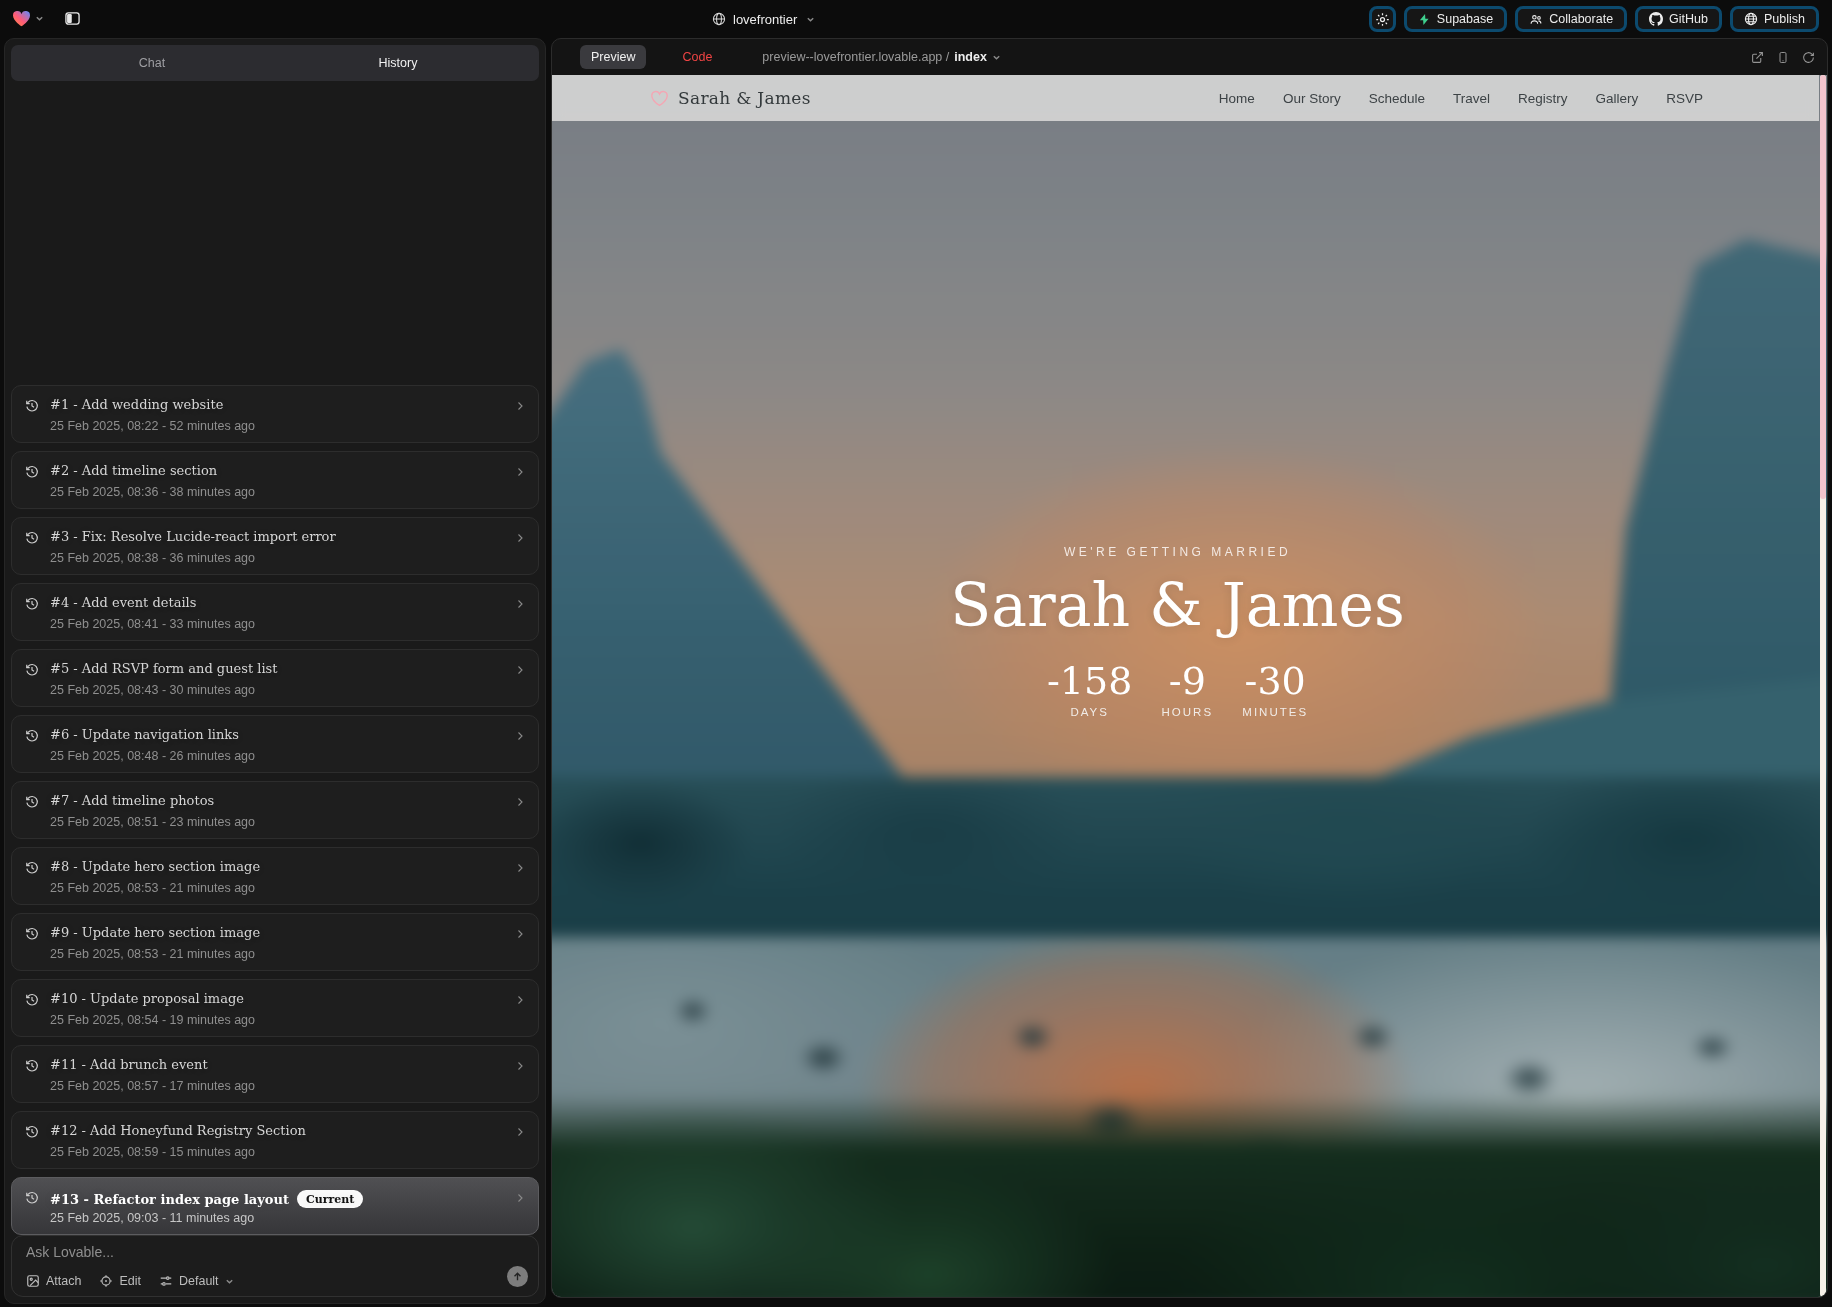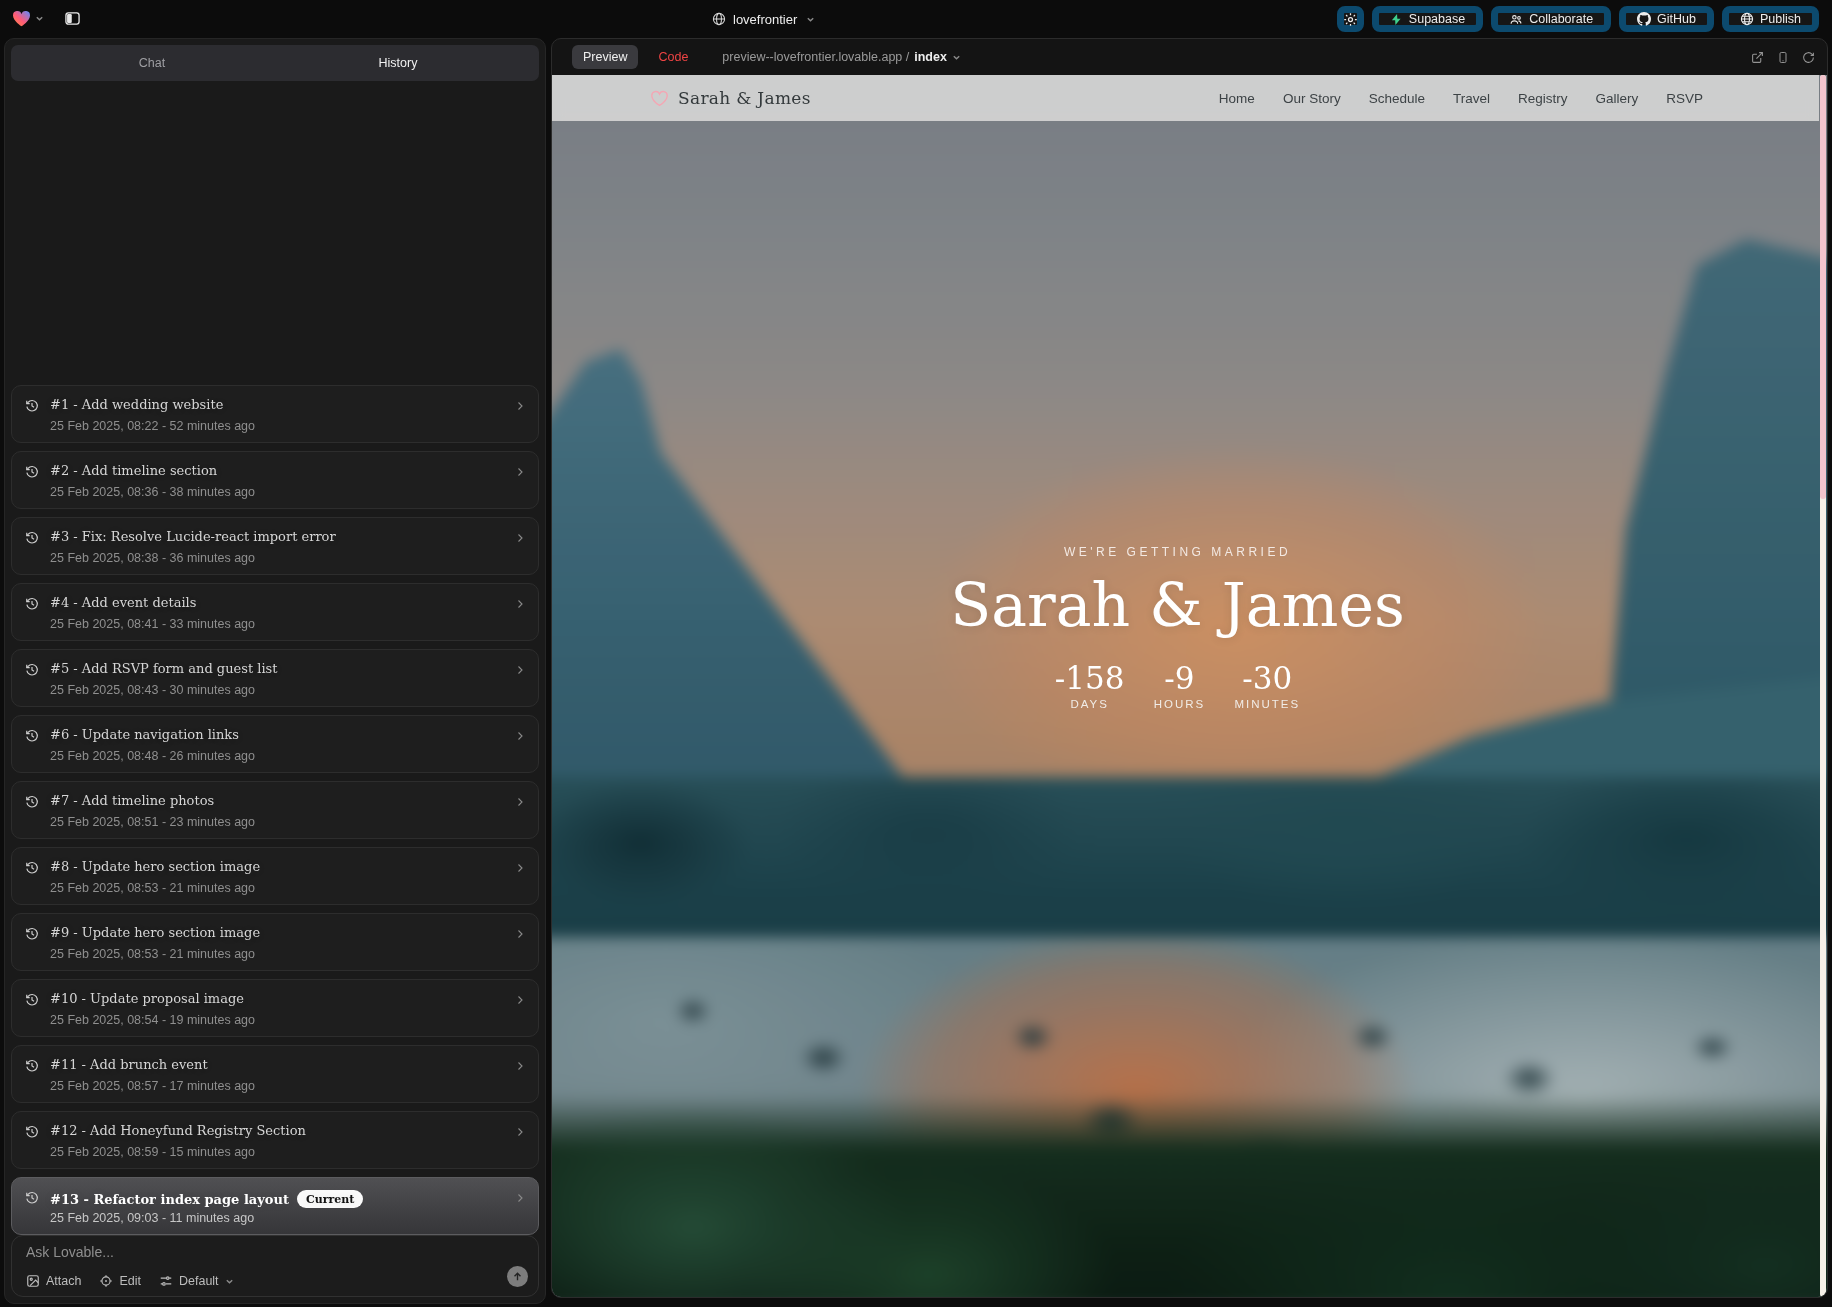--- a/index.html
+++ b/index.html
@@ -9,21 +9,21 @@
 
   
   .topbar{position:absolute;left:0;top:0;width:100%;height:38px}
   .tb-left{position:absolute;left:12px;top:6px;display:flex;align-items:center;gap:6px}
   .logo-wrap{display:flex;align-items:center;gap:4px;cursor:pointer}
   .chev{color:#8a8a8a}
   .panel-toggle{width:25px;height:25px;margin-left:10px;border-radius:7px;display:flex;align-items:center;justify-content:center;background:transparent;border:none;color:#e8e8e8;cursor:pointer}
   .proj{position:absolute;left:712px;top:7px;display:flex;align-items:center;gap:7px;height:24px;color:#ededed;font-size:13px;cursor:pointer}
   .proj .chev{margin-left:2px}
   .tb-right{position:absolute;right:13px;top:6px;display:flex;align-items:center;gap:8px}
-  .tb-btn{display:flex;align-items:center;gap:6px;height:26px;padding:0 11px;background:#161616;border:7px solid #0c4a6e;border-radius:8px;color:#ececec;font-size:12.5px;cursor:pointer}
+  .tb-btn{display:flex;align-items:center;gap:6px;height:26px;padding:0 11px;background:#161616;border:3px solid #0c4a6e;border-radius:8px;color:#ececec;font-size:12.5px;cursor:pointer}
   .tb-btn.square{width:27px;padding:0;justify-content:center}
   .ic{display:inline-flex;align-items:center;justify-content:center}
 
   
   .sidebar{position:absolute;left:4px;top:38px;width:542px;height:1266px;background:#1a1a1a;border:1px solid #262626;border-radius:10px}
   .tabbar{position:absolute;left:6px;right:6px;top:6px;height:27px;background:#2c2c30;border-radius:7px;display:flex;padding:18px}
   .tab{flex:1;display:flex;align-items:center;justify-content:center;font-size:12.5px;color:#9f9fa3;border-radius:6px;cursor:pointer}
   .tab.active{background:#47474c;color:#f1f1f1}
   .histlist{position:absolute;left:6px;right:6px;bottom:68px;display:flex;flex-direction:column;gap:8px}
   .hcard{position:relative;height:58px;background:#1e1e1e;border:1px solid #2d2d2d;border-radius:10px;cursor:pointer}
@@ -38,21 +38,21 @@
   .hcard.current .badge{display:inline-flex}
   .composer{position:absolute;left:6px;right:6px;bottom:6px;height:62px;background:#1c1c1c;border:1px solid #313131;border-radius:12px}
   .composer textarea{position:absolute;left:14px;top:8px;right:14px;height:22px;background:transparent;border:none;outline:none;resize:none;color:#e6e6e6;font-size:14px;font-family:"Liberation Sans",sans-serif}
   .composer textarea::placeholder{color:#8f8f8f}
   .ctools{position:absolute;left:14px;bottom:8px;display:flex;align-items:center;gap:18px}
   .ctool{display:flex;align-items:center;gap:6px;font-size:12.5px;color:#bdbdbd;background:none;border:none;cursor:pointer}
   .send{position:absolute;right:10px;bottom:9px;width:21px;height:21px;border-radius:50%;background:#7d7d7d;border:none;display:flex;align-items:center;justify-content:center;color:#232323;cursor:pointer}
 
   
   .preview{position:absolute;left:551px;top:38px;width:1277px;height:1260px;background:#141414;border:1px solid #2c2c2c;border-radius:10px;overflow:hidden}
-  .ptoolbar{position:absolute;left:8px;top:0;right:0;height:36px;display:flex;align-items:center;padding:0 12px;gap:9px}
+  .ptoolbar{position:absolute;left:16px;top:0;right:0;height:36px;display:flex;align-items:center;padding:0 12px;gap:25px}
   .ptab{height:24px;padding:0 11px;display:flex;align-items:center;border-radius:6px;font-size:12.5px;color:#ef4444;cursor:pointer}
   .ptab.active{background:#3a3a3e;color:#f0f0f0}
   .purl{display:flex;align-items:center;gap:5px;margin-left:14px;font-size:12.5px;color:#9a9a9a;cursor:pointer}
   .purl b{color:#ededed;font-weight:600}
   .pt-icons{margin-left:auto;display:flex;align-items:center;gap:13px;color:#949494}
   .pt-icons .ic{cursor:pointer}
 
   
   .site{position:absolute;left:0;top:36px;right:0;bottom:0;overflow:hidden;background:#8d939b}
   .bgwrap{position:absolute;inset:-16px;filter:blur(7px)}
@@ -100,21 +100,21 @@
   .slogo .name{font-family:"DejaVu Serif",serif;font-size:17px;color:#33393b;letter-spacing:.3px}
   .snav{margin-left:auto;margin-right:116px;display:flex;align-items:center;gap:28px}
   .snav a{font-size:13.5px;color:#3d4346;text-decoration:none;cursor:pointer}
 
   .hero{position:absolute;left:0;top:470px;right:24px;text-align:center;color:#fff}
   .eyebrow{font-size:12px;letter-spacing:3.5px;color:#f3e9e3;margin-bottom:16px}
   .htitle{font-family:"DejaVu Serif",serif;font-size:60px;font-weight:500;line-height:1;margin-bottom:26px;text-shadow:0 1px 10px rgba(0,0,0,.12)}
   .hdate{font-size:19px;color:#f6f1ec;margin-bottom:38px}
   .count{display:flex;justify-content:center;gap:26px}
   .cunit{min-width:58px}
-  .cval{font-family:"DejaVu Serif",serif;font-size:31px;line-height:1.1}
+  .cval{font-family:"DejaVu Serif",serif;font-size:38px;line-height:1.1}
   .clab{font-size:11.5px;letter-spacing:2px;margin-top:3px;color:#f1ece7}
 
   svg{display:block}
 </style>
 </head>
 <body>
 
 <div id="app">
 
   <div class="topbar">

